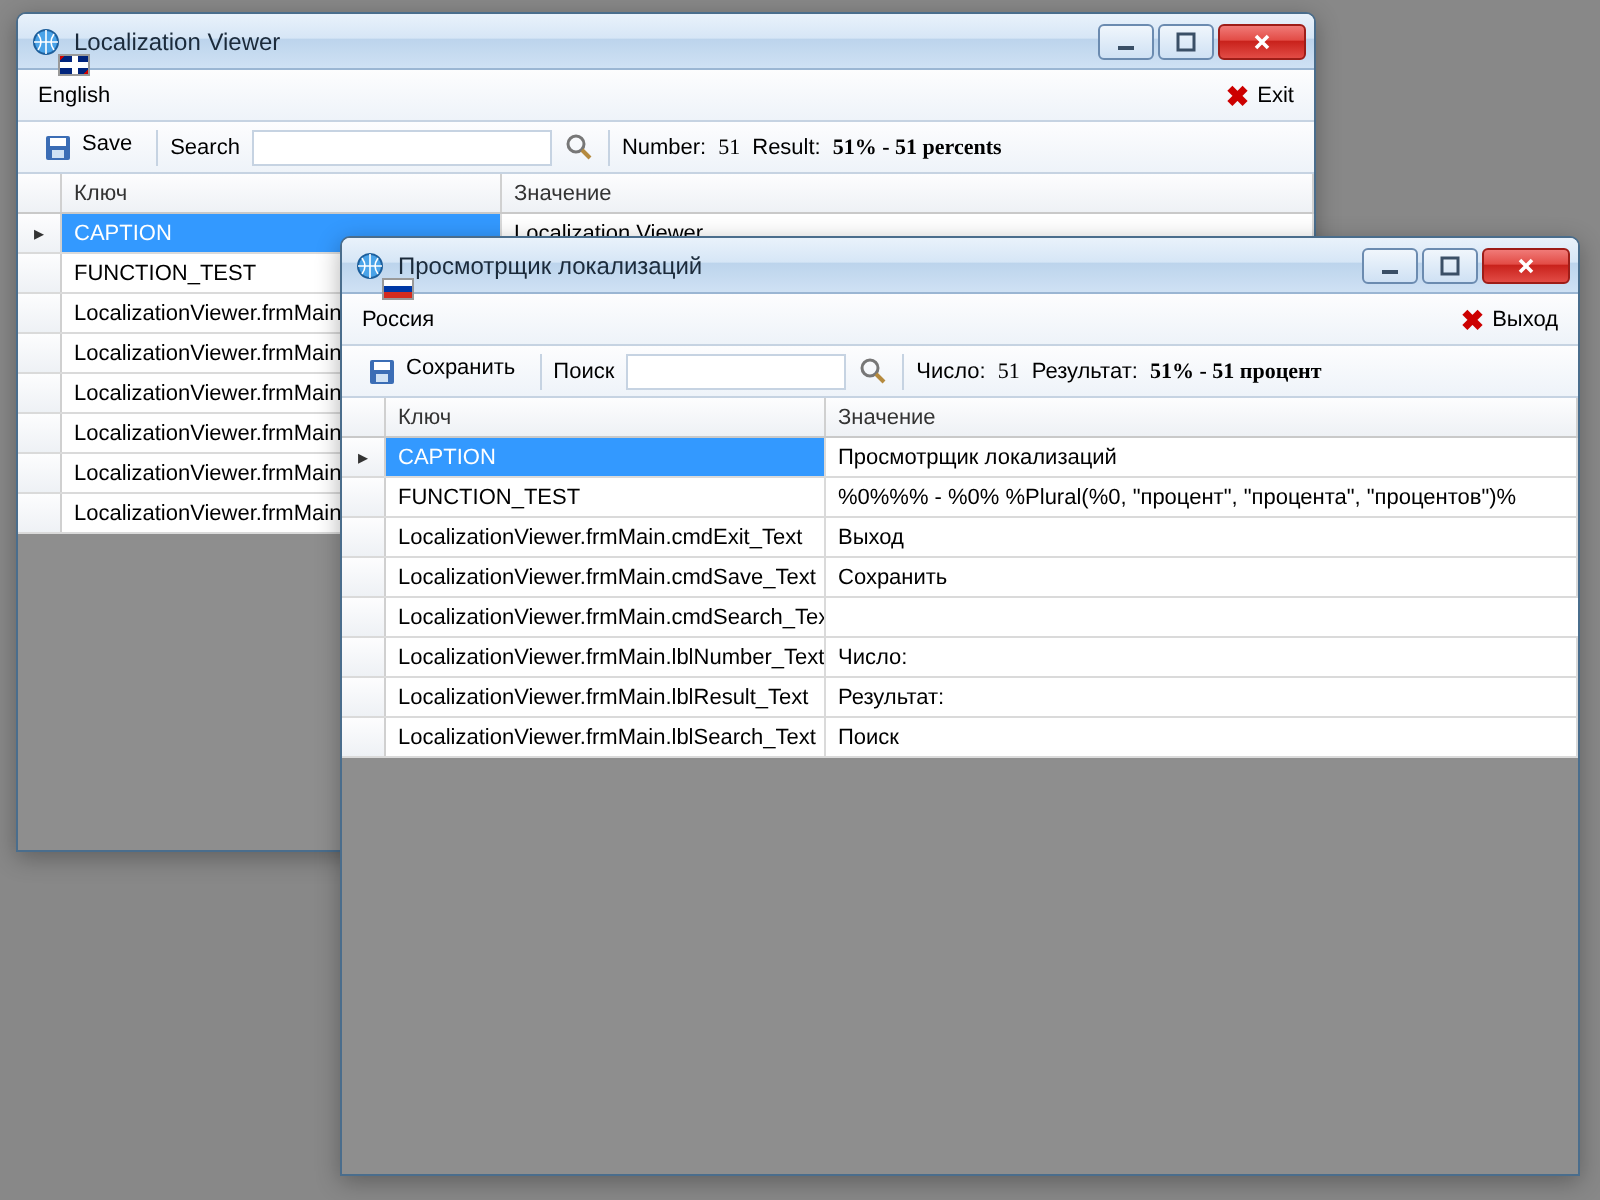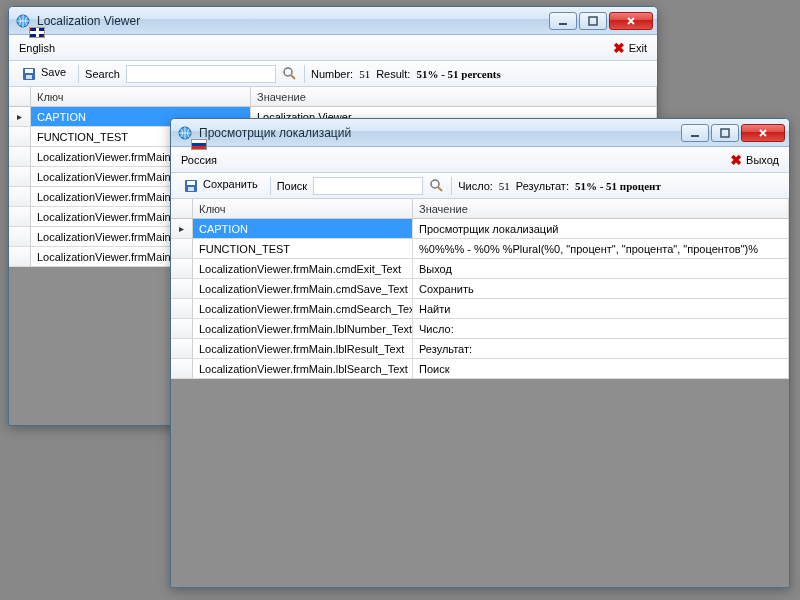--- a/index.html
+++ b/index.html
@@ -301,21 +301,20 @@
             <div class="cell" style="flex: 1 1 0%;">Выход</div>
           </div>
           <div class="grid-row">
             <div class="row-sel"></div>
             <div class="cell key" style="width: 220px;">LocalizationViewer.frmMain.cmdSave_Text</div>
             <div class="cell" style="flex: 1 1 0%;">Сохранить</div>
           </div>
           <div class="grid-row">
             <div class="row-sel"></div>
             <div class="cell key" style="width: 220px;">LocalizationViewer.frmMain.cmdSearch_Text</div>
-            <div class="cell" style="flex: 1 1 0%;">Найти</div>
           </div>
           <div class="grid-row">
             <div class="row-sel"></div>
             <div class="cell key" style="width: 220px;">LocalizationViewer.frmMain.lblNumber_Text</div>
             <div class="cell" style="flex: 1 1 0%;">Число:</div>
           </div>
           <div class="grid-row">
             <div class="row-sel"></div>
             <div class="cell key" style="width: 220px;">LocalizationViewer.frmMain.lblResult_Text</div>
             <div class="cell" style="flex: 1 1 0%;">Результат:</div>

